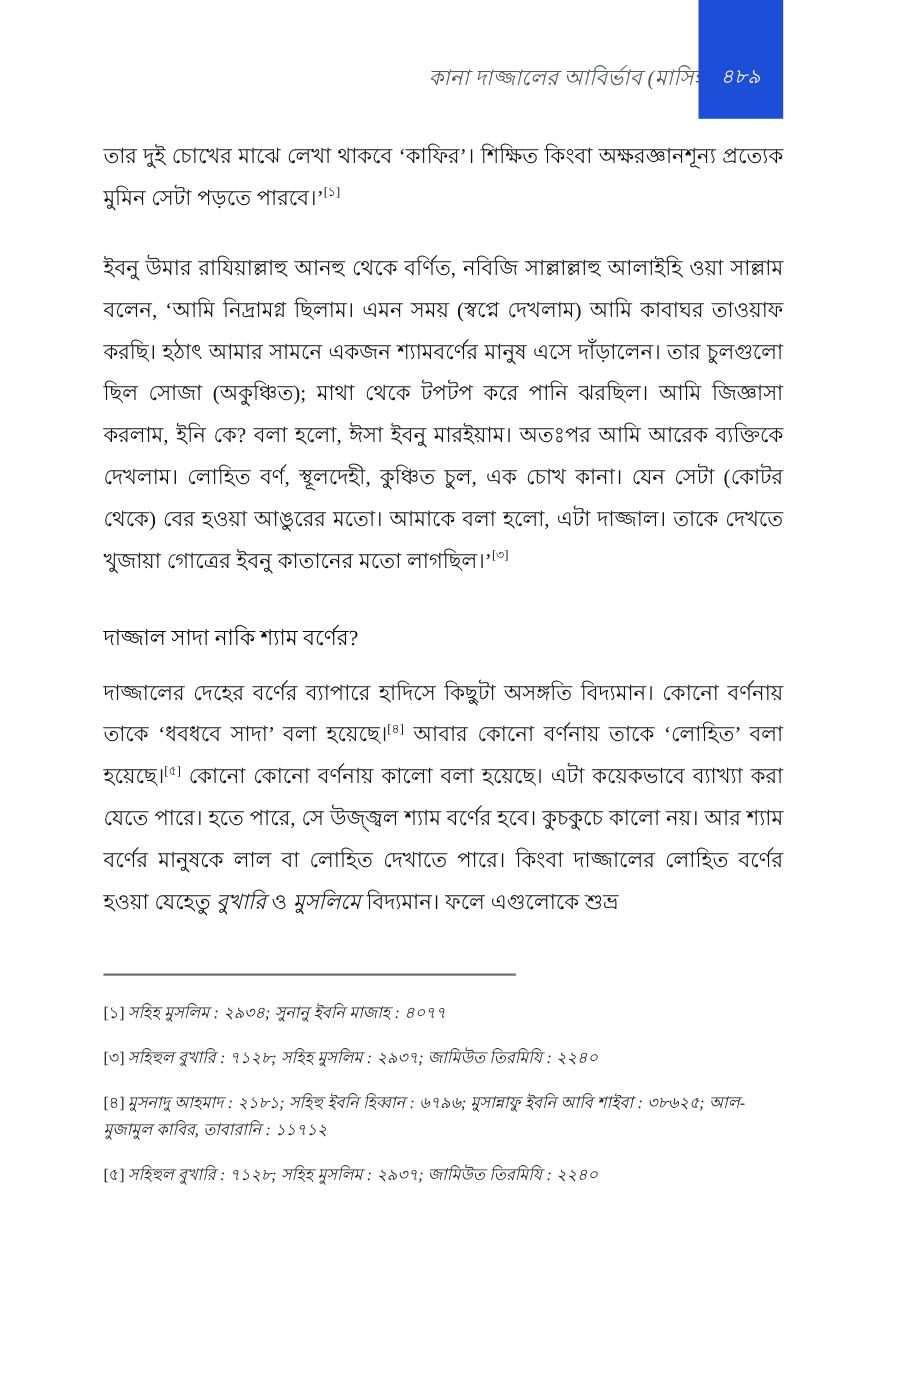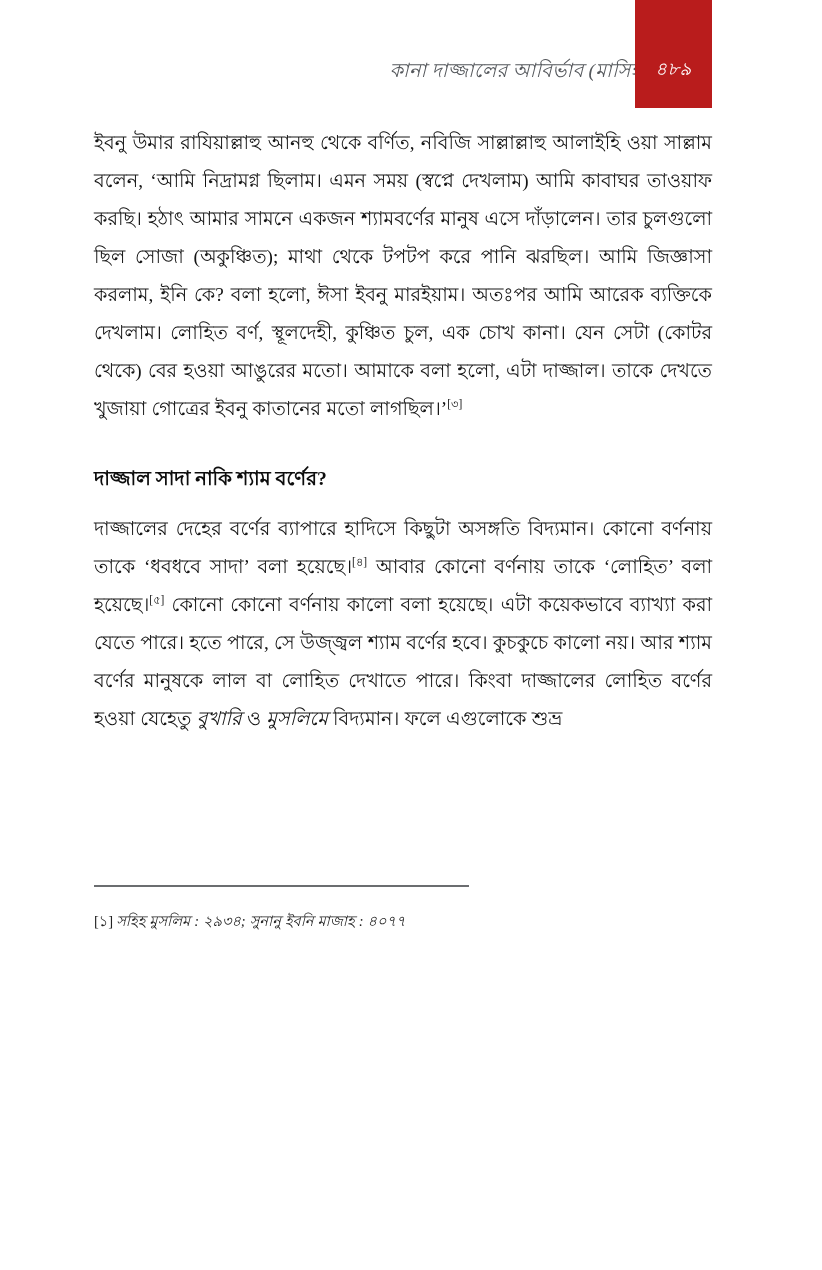--- a/index.html
+++ b/index.html
@@ -41,21 +41,21 @@
     white-space: nowrap;
     text-align: right;
   }
 
   .page-number-box {
     position: absolute;
     left: 635px;
     top: 0px;
     width: 77px;
     height: 108px;
-    background: #b91c1c;
+    background: #1d4ed8;
   }
 
   .page-number {
     position: absolute;
     left: 0;
     right: 0;
     bottom: 22px;
     text-align: center;
     color: #ffffff;
     font-size: 18px;
@@ -82,21 +82,21 @@
   }
 
   .para:last-child { margin-bottom: 0; }
 
   .para.tight { margin-bottom: 24px; }
 
   .subhead {
     margin: 34px 0 14px 0;
     font-size: 19.6px;
     line-height: 34px;
-    font-weight: bold;
+    font-weight: normal;
     color: #0d0d0d;
     text-align: left;
   }
 
   .ital { font-style: italic; margin-top: 19px; }
 
   sup.fnref {
     font-size: 11.5px;
     line-height: 0;
     vertical-align: super;
@@ -143,33 +143,37 @@
 
   <div class="header-band">
     <div class="header-title">কানা দাজ্জালের আবির্ভাব (মাসিহ দাজ্জাল)</div>
     <div class="page-number-box">
       <div class="page-number">৪৮৯</div>
     </div>
   </div>
 
   <div class="body-col">
 
+    <p class="para"><span>তার দুই চোখের মাঝে লেখা থাকবে ‘কাফির’। শিক্ষিত কিংবা অক্ষরজ্ঞানশূন্য প্রত্যেক মুমিন সেটা পড়তে পারবে।’</span><sup class="fnref">[১]</sup></p>
 
 
     <p class="para tight"><span>ইবনু উমার রাযিয়াল্লাহু আনহু থেকে বর্ণিত, নবিজি সাল্লাল্লাহু আলাইহি ওয়া সাল্লাম বলেন, ‘আমি নিদ্রামগ্ন ছিলাম। এমন সময় (স্বপ্নে দেখলাম) আমি কাবাঘর তাওয়াফ করছি। হঠাৎ আমার সামনে একজন শ্যামবর্ণের মানুষ এসে দাঁড়ালেন। তার চুলগুলো ছিল সোজা (অকুঞ্চিত); মাথা থেকে টপটপ করে পানি ঝরছিল। আমি জিজ্ঞাসা করলাম, ইনি কে? বলা হলো, ঈসা ইবনু মারইয়াম। অতঃপর আমি আরেক ব্যক্তিকে দেখলাম। লোহিত বর্ণ, স্থূলদেহী, কুঞ্চিত চুল, এক চোখ কানা। যেন সেটা (কোটর থেকে) বের হওয়া আঙুরের মতো। আমাকে বলা হলো, এটা দাজ্জাল। তাকে দেখতে খুজায়া গোত্রের ইবনু কাতানের মতো লাগছিল।’</span><sup class="fnref">[৩]</sup></p>
 
     <h2 class="subhead">দাজ্জাল সাদা নাকি শ্যাম বর্ণের?</h2>
 
     <p class="para"><span>দাজ্জালের দেহের বর্ণের ব্যাপারে হাদিসে কিছুটা অসঙ্গতি বিদ্যমান। কোনো বর্ণনায় তাকে ‘ধবধবে সাদা’ বলা হয়েছে।</span><sup class="fnref">[৪]</sup><span> আবার কোনো বর্ণনায় তাকে ‘লোহিত’ বলা হয়েছে।</span><sup class="fnref">[৫]</sup><span> কোনো কোনো বর্ণনায় কালো বলা হয়েছে। এটা কয়েকভাবে ব্যাখ্যা করা যেতে পারে। হতে পারে, সে উজ্জ্বল শ্যাম বর্ণের হবে। কুচকুচে কালো নয়। আর শ্যাম বর্ণের মানুষকে লাল বা লোহিত দেখাতে পারে। কিংবা দাজ্জালের লোহিত বর্ণের হওয়া যেহেতু </span><span class="ital">বুখারি</span><span> ও </span><span class="ital">মুসলিমে</span><span> বিদ্যমান। ফলে এগুলোকে শুভ্র</span></p>
 
   </div>
 
   <div class="footnote-area">
     <div class="footnote-rule"></div>
 
     <div class="footnote"><span class="marker">[১]</span><span>সহিহ মুসলিম : ২৯৩৪; সুনানু ইবনি মাজাহ : ৪০৭৭</span></div>
 
 
+    <div class="footnote"><span class="marker">[৩]</span><span>সহিহুল বুখারি : ৭১২৮; সহিহ মুসলিম : ২৯৩৭; জামিউত তিরমিযি : ২২৪০</span></div>
 
+    <div class="footnote"><span class="marker">[৪]</span><span>মুসনাদু আহমাদ : ২১৮১; সহিহু ইবনি হিব্বান : ৬৭৯৬; মুসান্নাফু ইবনি আবি শাইবা : ৩৮৬২৫; আল-মুজামুল কাবির, তাবারানি : ১১৭১২</span></div>
 
+    <div class="footnote"><span class="marker">[৫]</span><span>সহিহুল বুখারি : ৭১২৮; সহিহ মুসলিম : ২৯৩৭; জামিউত তিরমিযি : ২২৪০</span></div>
   </div>
 
 </div>
 
 </body></html>

